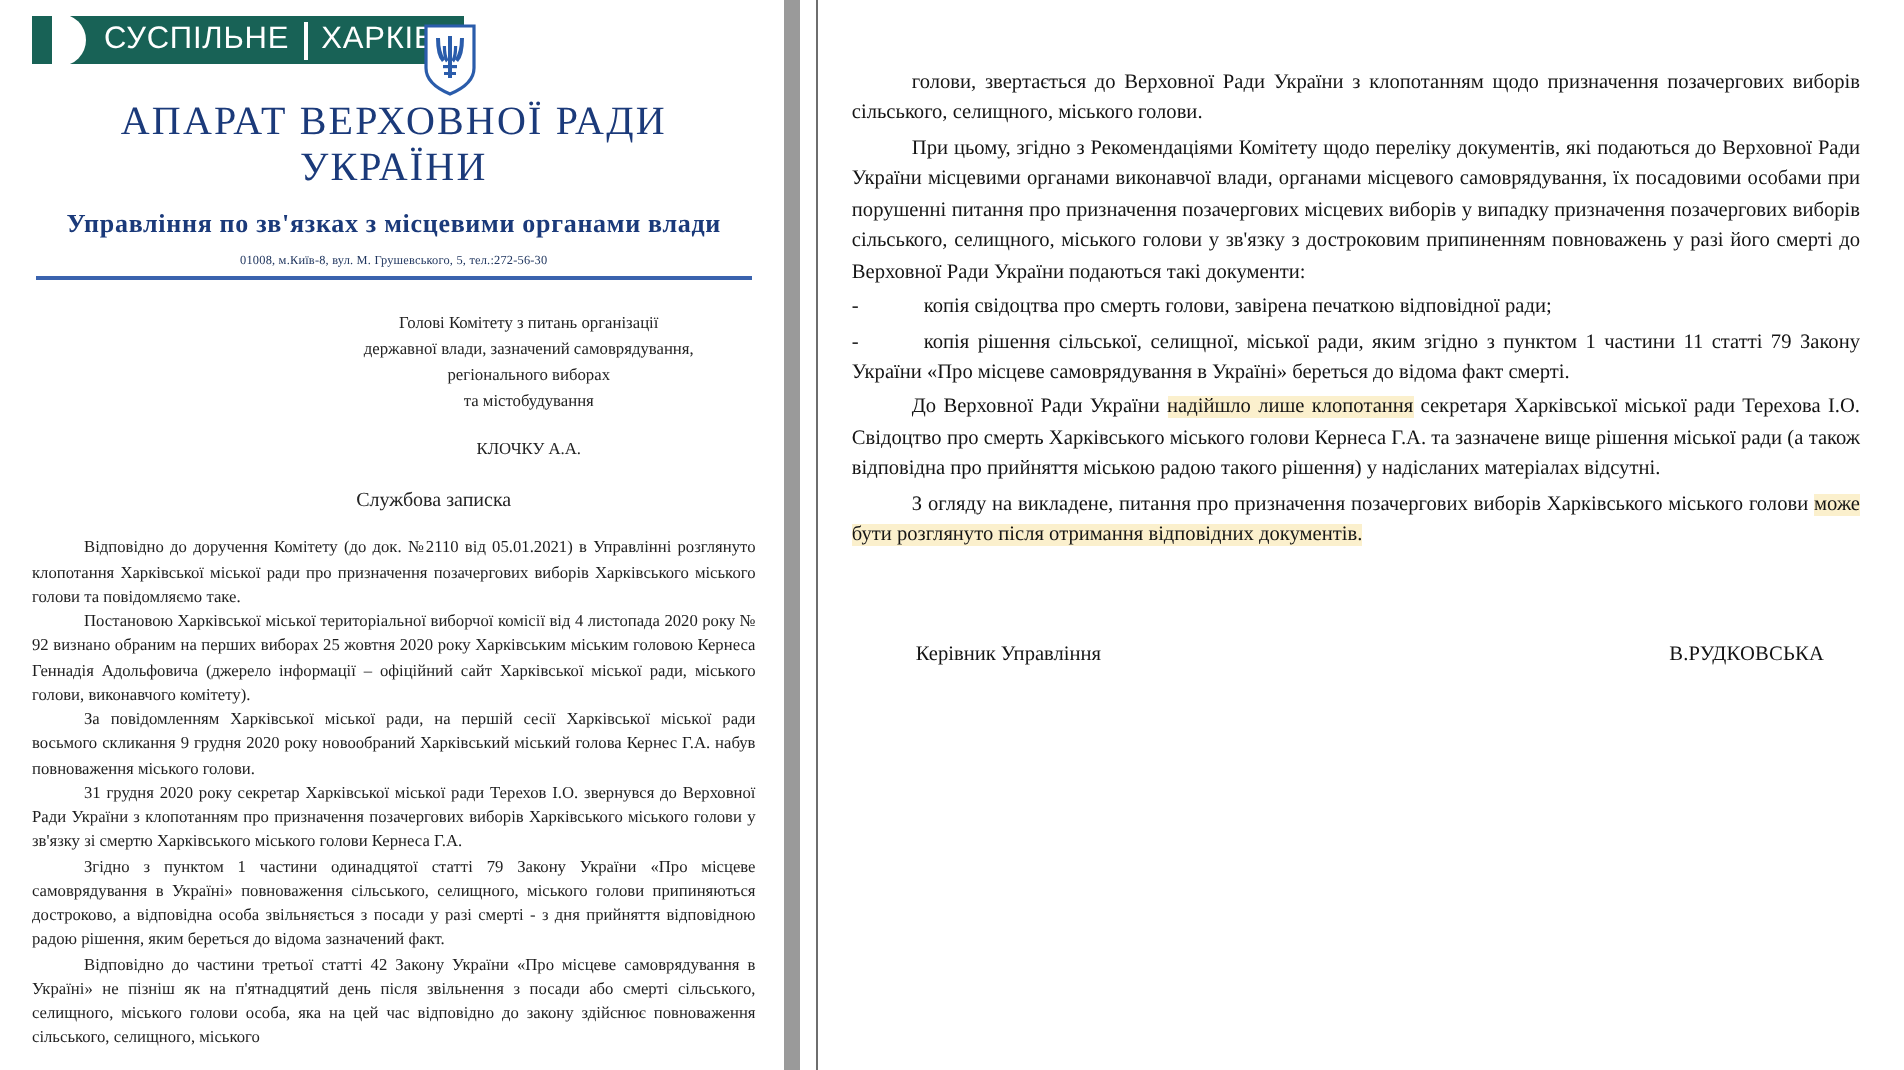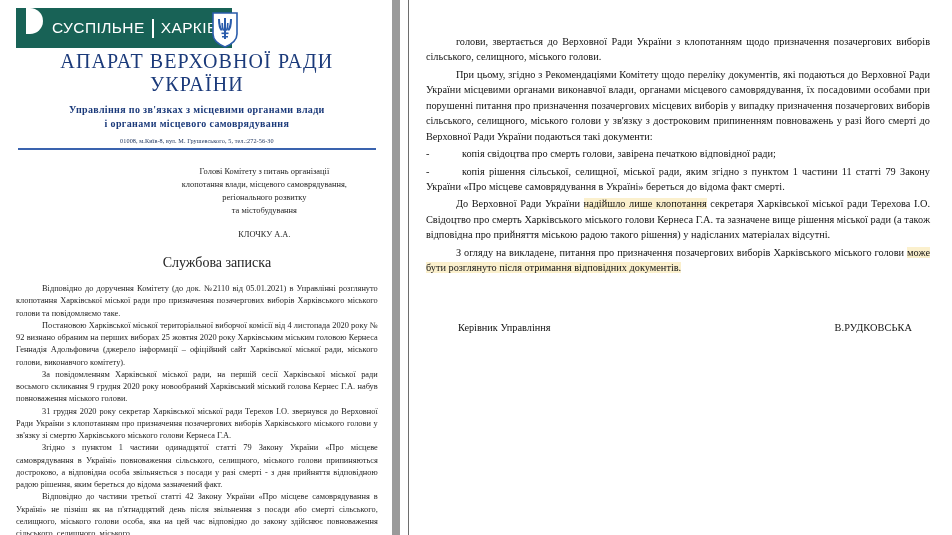--- a/index.html
+++ b/index.html
@@ -15,21 +15,21 @@
   .page-left{width:429px;padding:0 14px 0 16px;}
   .gutter{width:9px;height:535px;background:#9a9a9a;}
   .page-right{width:604px;padding:0 22px 0 26px;}
   .page-right:before{
     content:"";position:absolute;left:8px;top:0;width:1px;height:535px;background:#6e6e6e;
   }
 
   
   .logo-badge{
     position:absolute;left:16px;top:8px;z-index:5;
-    background:#186256;height:40px;display:flex;
+    background:#186256;height:24px;display:flex;align-items:center;
     padding:0 14px 0 10px;
   }
   .logo-d{
     width:17px;height:26px;background:#ffffff;
     border-radius:0 13px 13px 0;margin-right:9px;flex:none;
   }
   .logo-text{
     display:flex;align-items:center;color:#ffffff;
     font-family:"Liberation Sans",sans-serif;
     font-size:15.5px;letter-spacing:.4px;line-height:1;white-space:nowrap;
@@ -41,39 +41,39 @@
     position:absolute;left:203px;top:7px;z-index:5;width:44px;height:44px;
   }
 
   
   .lh{ text-align:center; }
   .lh-title{
     font-size:20px;color:#1b3a7a;letter-spacing:1.1px;
     margin-top:50px;
   }
   .lh-sub{
-    font-size:10px;color:#1b3a7a;font-weight:bold;letter-spacing:.35px;
+    font-size:13px;color:#1b3a7a;font-weight:bold;letter-spacing:.35px;
     line-height:1.4;margin-top:7px;
   }
   .lh-addr{
     font-size:6.2px;color:#20365f;margin-top:6px;letter-spacing:.1px;
   }
   .lh-rule{
     height:2px;background:#3a63ae;margin:4px 2px 0 2px;
   }
 
   
   .addressee{
     margin-top:15px;text-align:center;font-size:8.4px;color:#232323;
     line-height:1.55;padding-left:135px;
   }
   .addressee .nm{display:block;margin-top:11px;}
 
   .doc-title{
-    text-align:center;font-size:14px;color:#232323;margin-top:14px;
+    text-align:center;font-size:10px;color:#232323;margin-top:14px;
     padding-left:40px;
   }
 
   
   .body-left{
     margin-top:12px;font-size:8.35px;line-height:1.47;color:#1e1e1e;
     text-align:justify;
   }
   .body-left p{margin:0;text-indent:26px;}
   .blurred{ filter:blur(.22px); }
@@ -126,30 +126,29 @@
           <rect x="18.5" y="25.5" width="7" height="1.6"></rect>
           <path d="M19 29 h6 v1.5 h-6 z"></path>
         </g>
       </svg>
     </div>
 
     <div class="lh blurred">
       <div class="lh-title">АПАРАТ ВЕРХОВНОЇ РАДИ УКРАЇНИ</div>
       <div class="lh-sub">
         <div>Управління по зв'язках з місцевими органами влади</div>
-        <div>і органами місцевого самоврядування</div>
       </div>
       <div class="lh-addr">01008, м.Київ-8, вул. М. Грушевського, 5, тел.:272-56-30</div>
       <div class="lh-rule"></div>
     </div>
 
     <div class="addressee blurred">
       <span>Голові Комітету з питань організації</span><br>
-      <span>клопотання влади, місцевого самоврядування,</span><br>
-      <span>регіонального розвитку</span><br>
+      <span>державної влади, зазначений самоврядування,</span><br>
+      <span>регіонального виборах</span><br>
       <span>та містобудування</span>
       <span class="nm">КЛОЧКУ А.А.</span>
     </div>
 
     <div class="doc-title blurred">Службова записка</div>
 
     <div class="body-left blurred">
       <p>Відповідно до доручення Комітету (до док. №2110 від 05.01.2021) в Управлінні розглянуто клопотання Харківської міської ради  про призначення позачергових виборів Харківського міського голови та повідомляємо таке.</p>
       <p>Постановою Харківської міської територіальної виборчої комісії від 4 листопада 2020 року № 92  визнано обраним на перших виборах 25 жовтня 2020 року Харківським міським головою Кернеса Геннадія Адольфовича (джерело інформації – офіційний сайт Харківської міської ради, міського голови, виконавчого комітету).</p>
       <p>За повідомленням Харківської міської ради, на першій сесії Харківської міської ради восьмого скликання 9 грудня 2020 року  новообраний Харківський міський голова Кернес Г.А. набув повноваження міського голови.</p>

